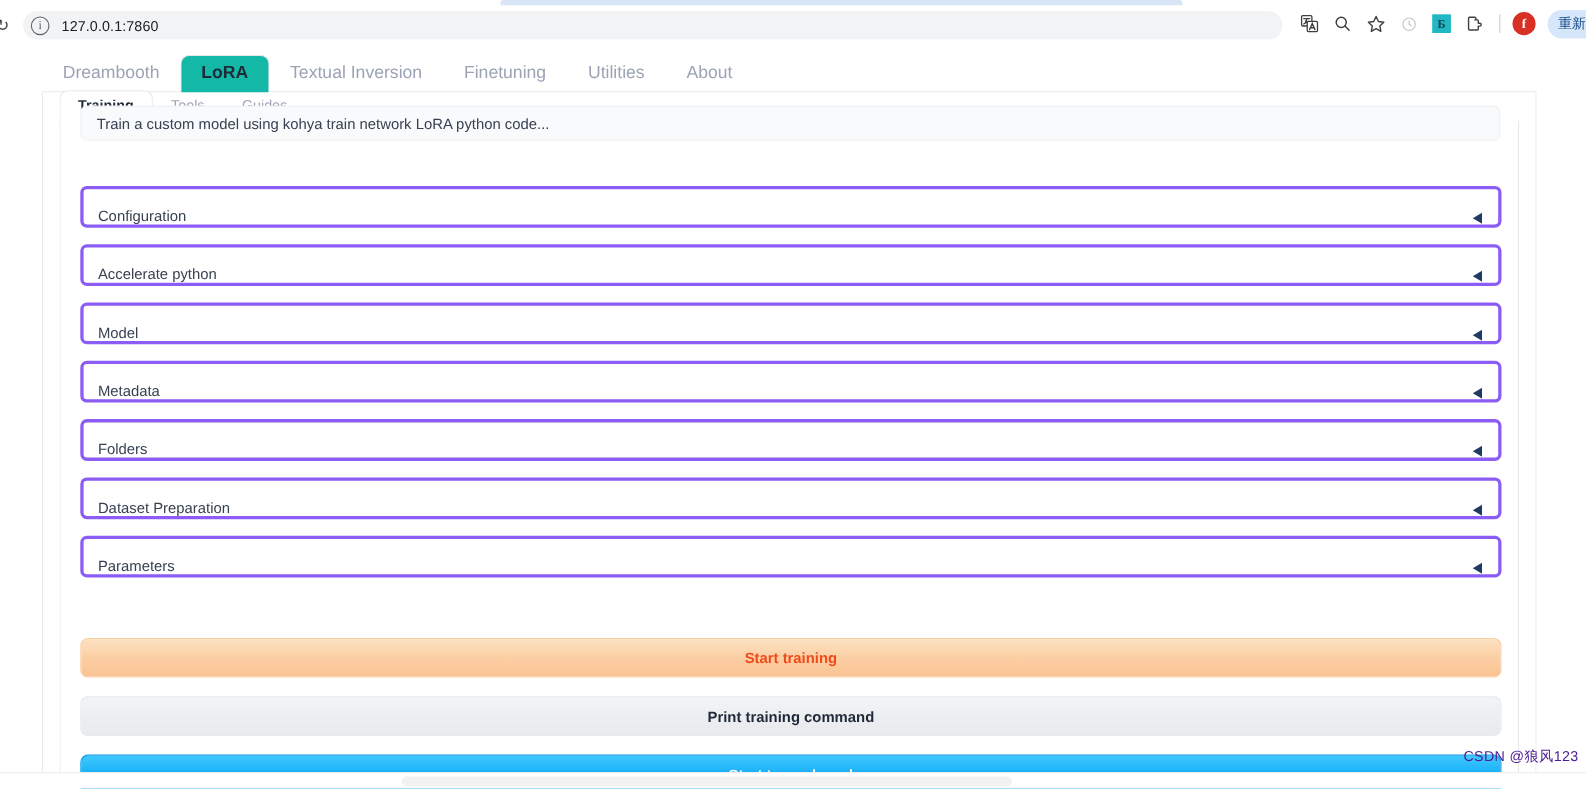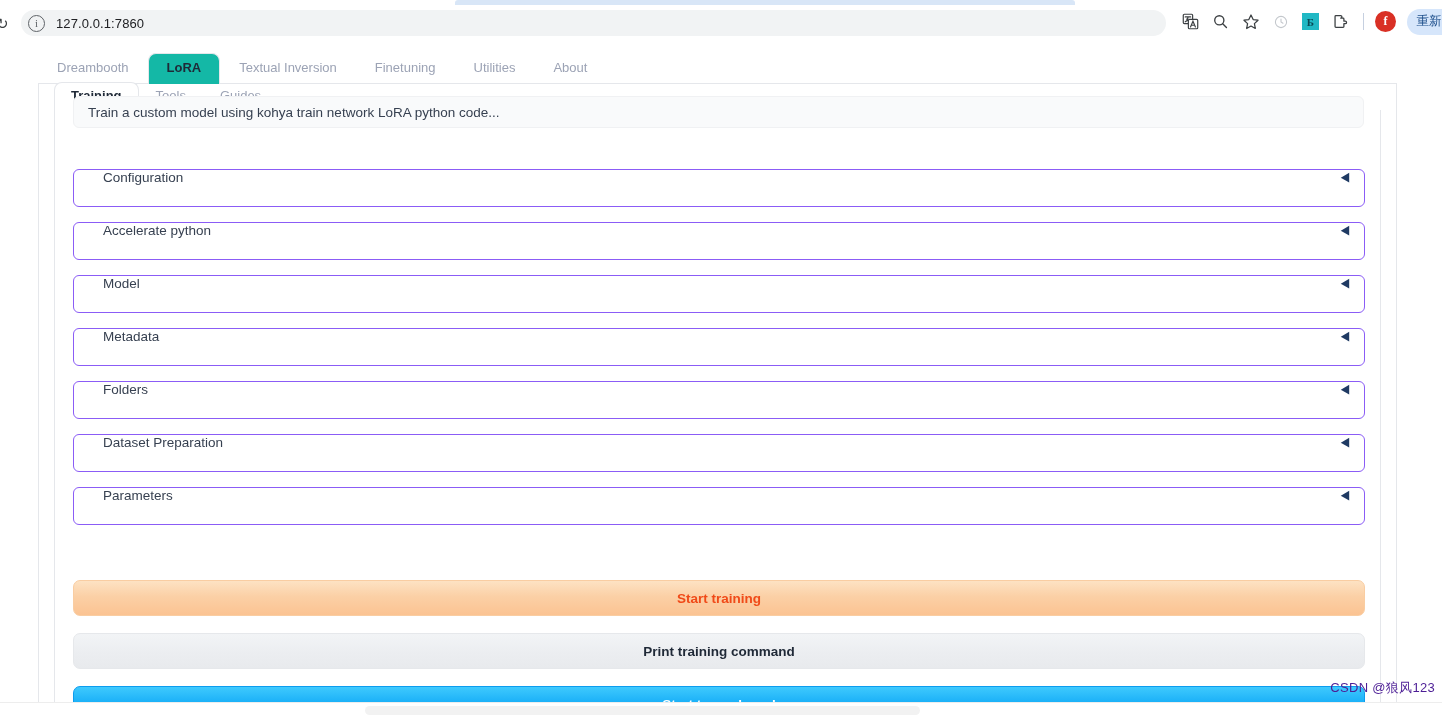--- a/index.html
+++ b/index.html
@@ -112,21 +112,21 @@
 
   
   .main-tabs {
     position: absolute; top: 16px; left: 38px;
     width: 1359px; height: 30px;
     display: flex; align-items: flex-end;
     border-bottom: 1px solid #e5e7eb;
   }
   .mtab {
     padding: 6px 18px 7px 18px;
-    font-size: 13px;
+    font-size: 16px;
     color: #9ca3b5;
     background: transparent;
     border: 1px solid transparent;
     border-bottom: none;
     border-top-left-radius: 8px;
     border-top-right-radius: 8px;
     line-height: 1.2;
     position: relative;
     white-space: nowrap;
   }
@@ -201,26 +201,26 @@
   }
 
   
   .accordions {
     position: absolute; top: 131px; left: 73px;
     width: 1292px;
   }
   .acc-row {
     width: 1292px; height: 38px;
     background: #ffffff;
-    border: 1px solid #8b5cf6;
+    border: 3px solid #8b5cf6;
     border-radius: 6px;
     margin-bottom: 15px;
-    display: flex; align-items: flex-start;
+    display: flex; align-items: flex-end;
     justify-content: space-between;
-    padding: 0 14px 0 29px;
+    padding: 0 14px 0 13px;
   }
   .acc-label {
     font-size: 13.5px;
     color: #374151;
   }
   .acc-arrow {
     font-size: 13px;
     color: #1f3a63;
     line-height: 1;
     transform: scaleX(0.85);

